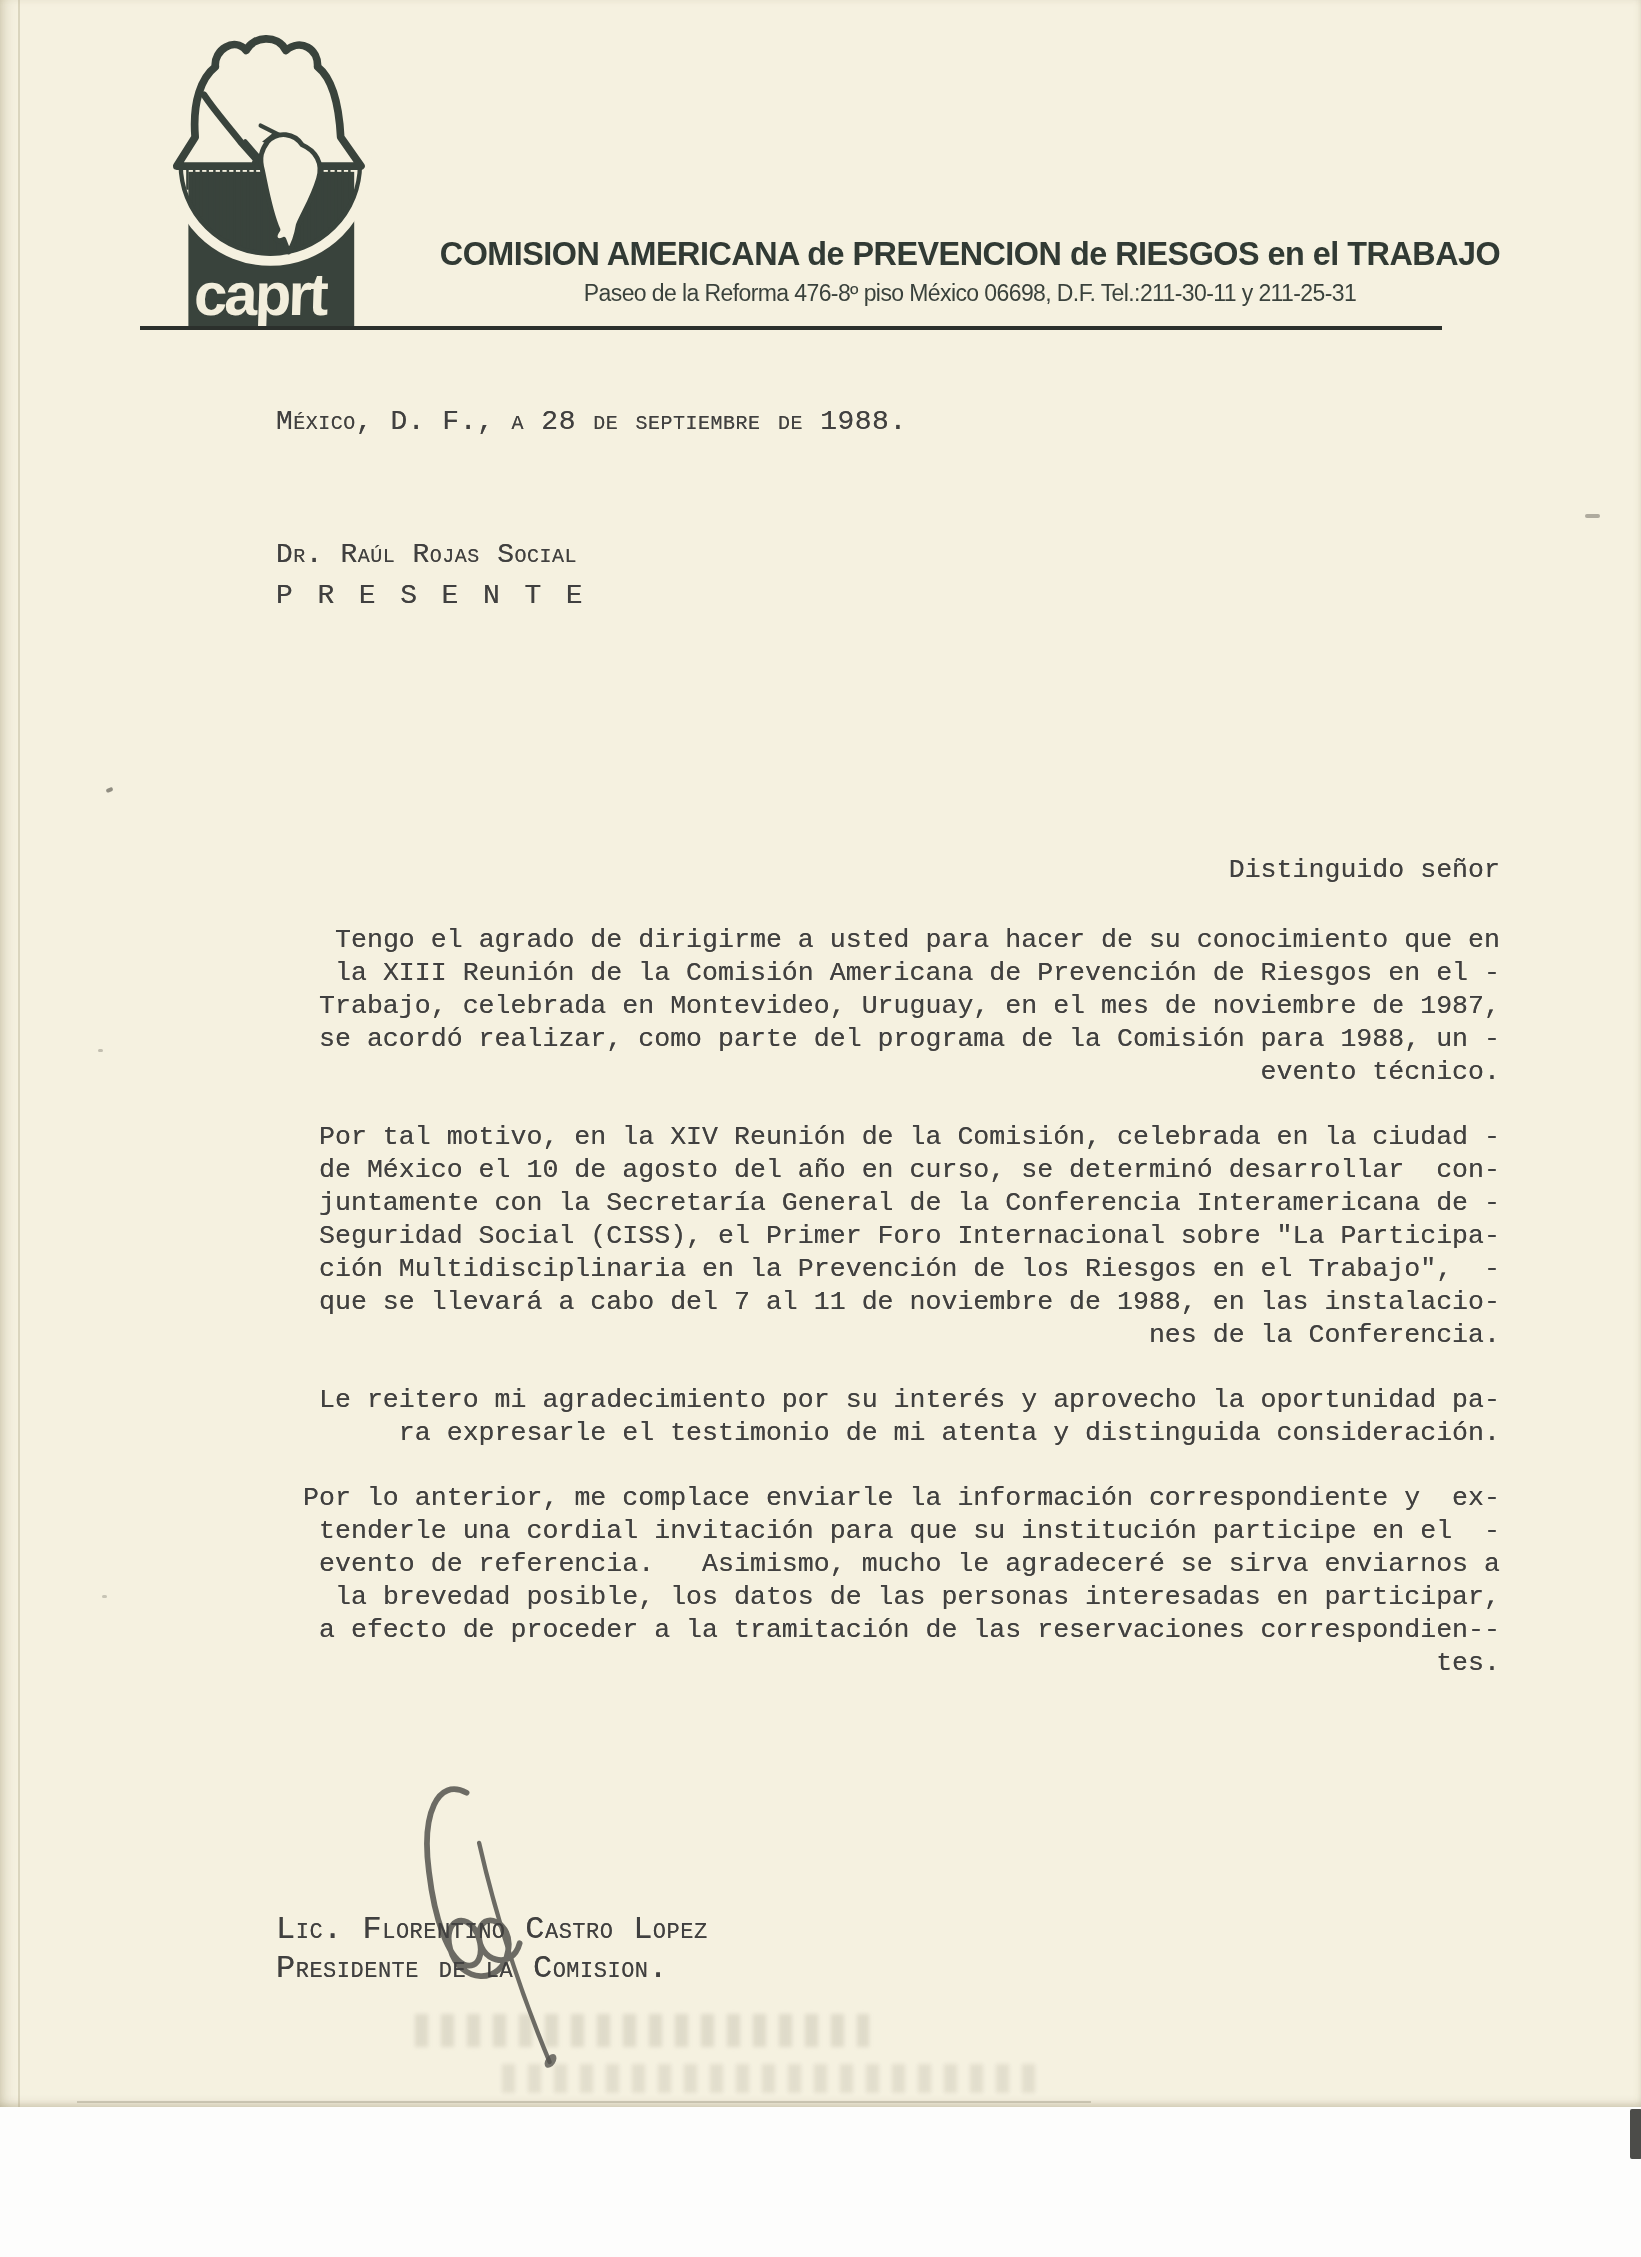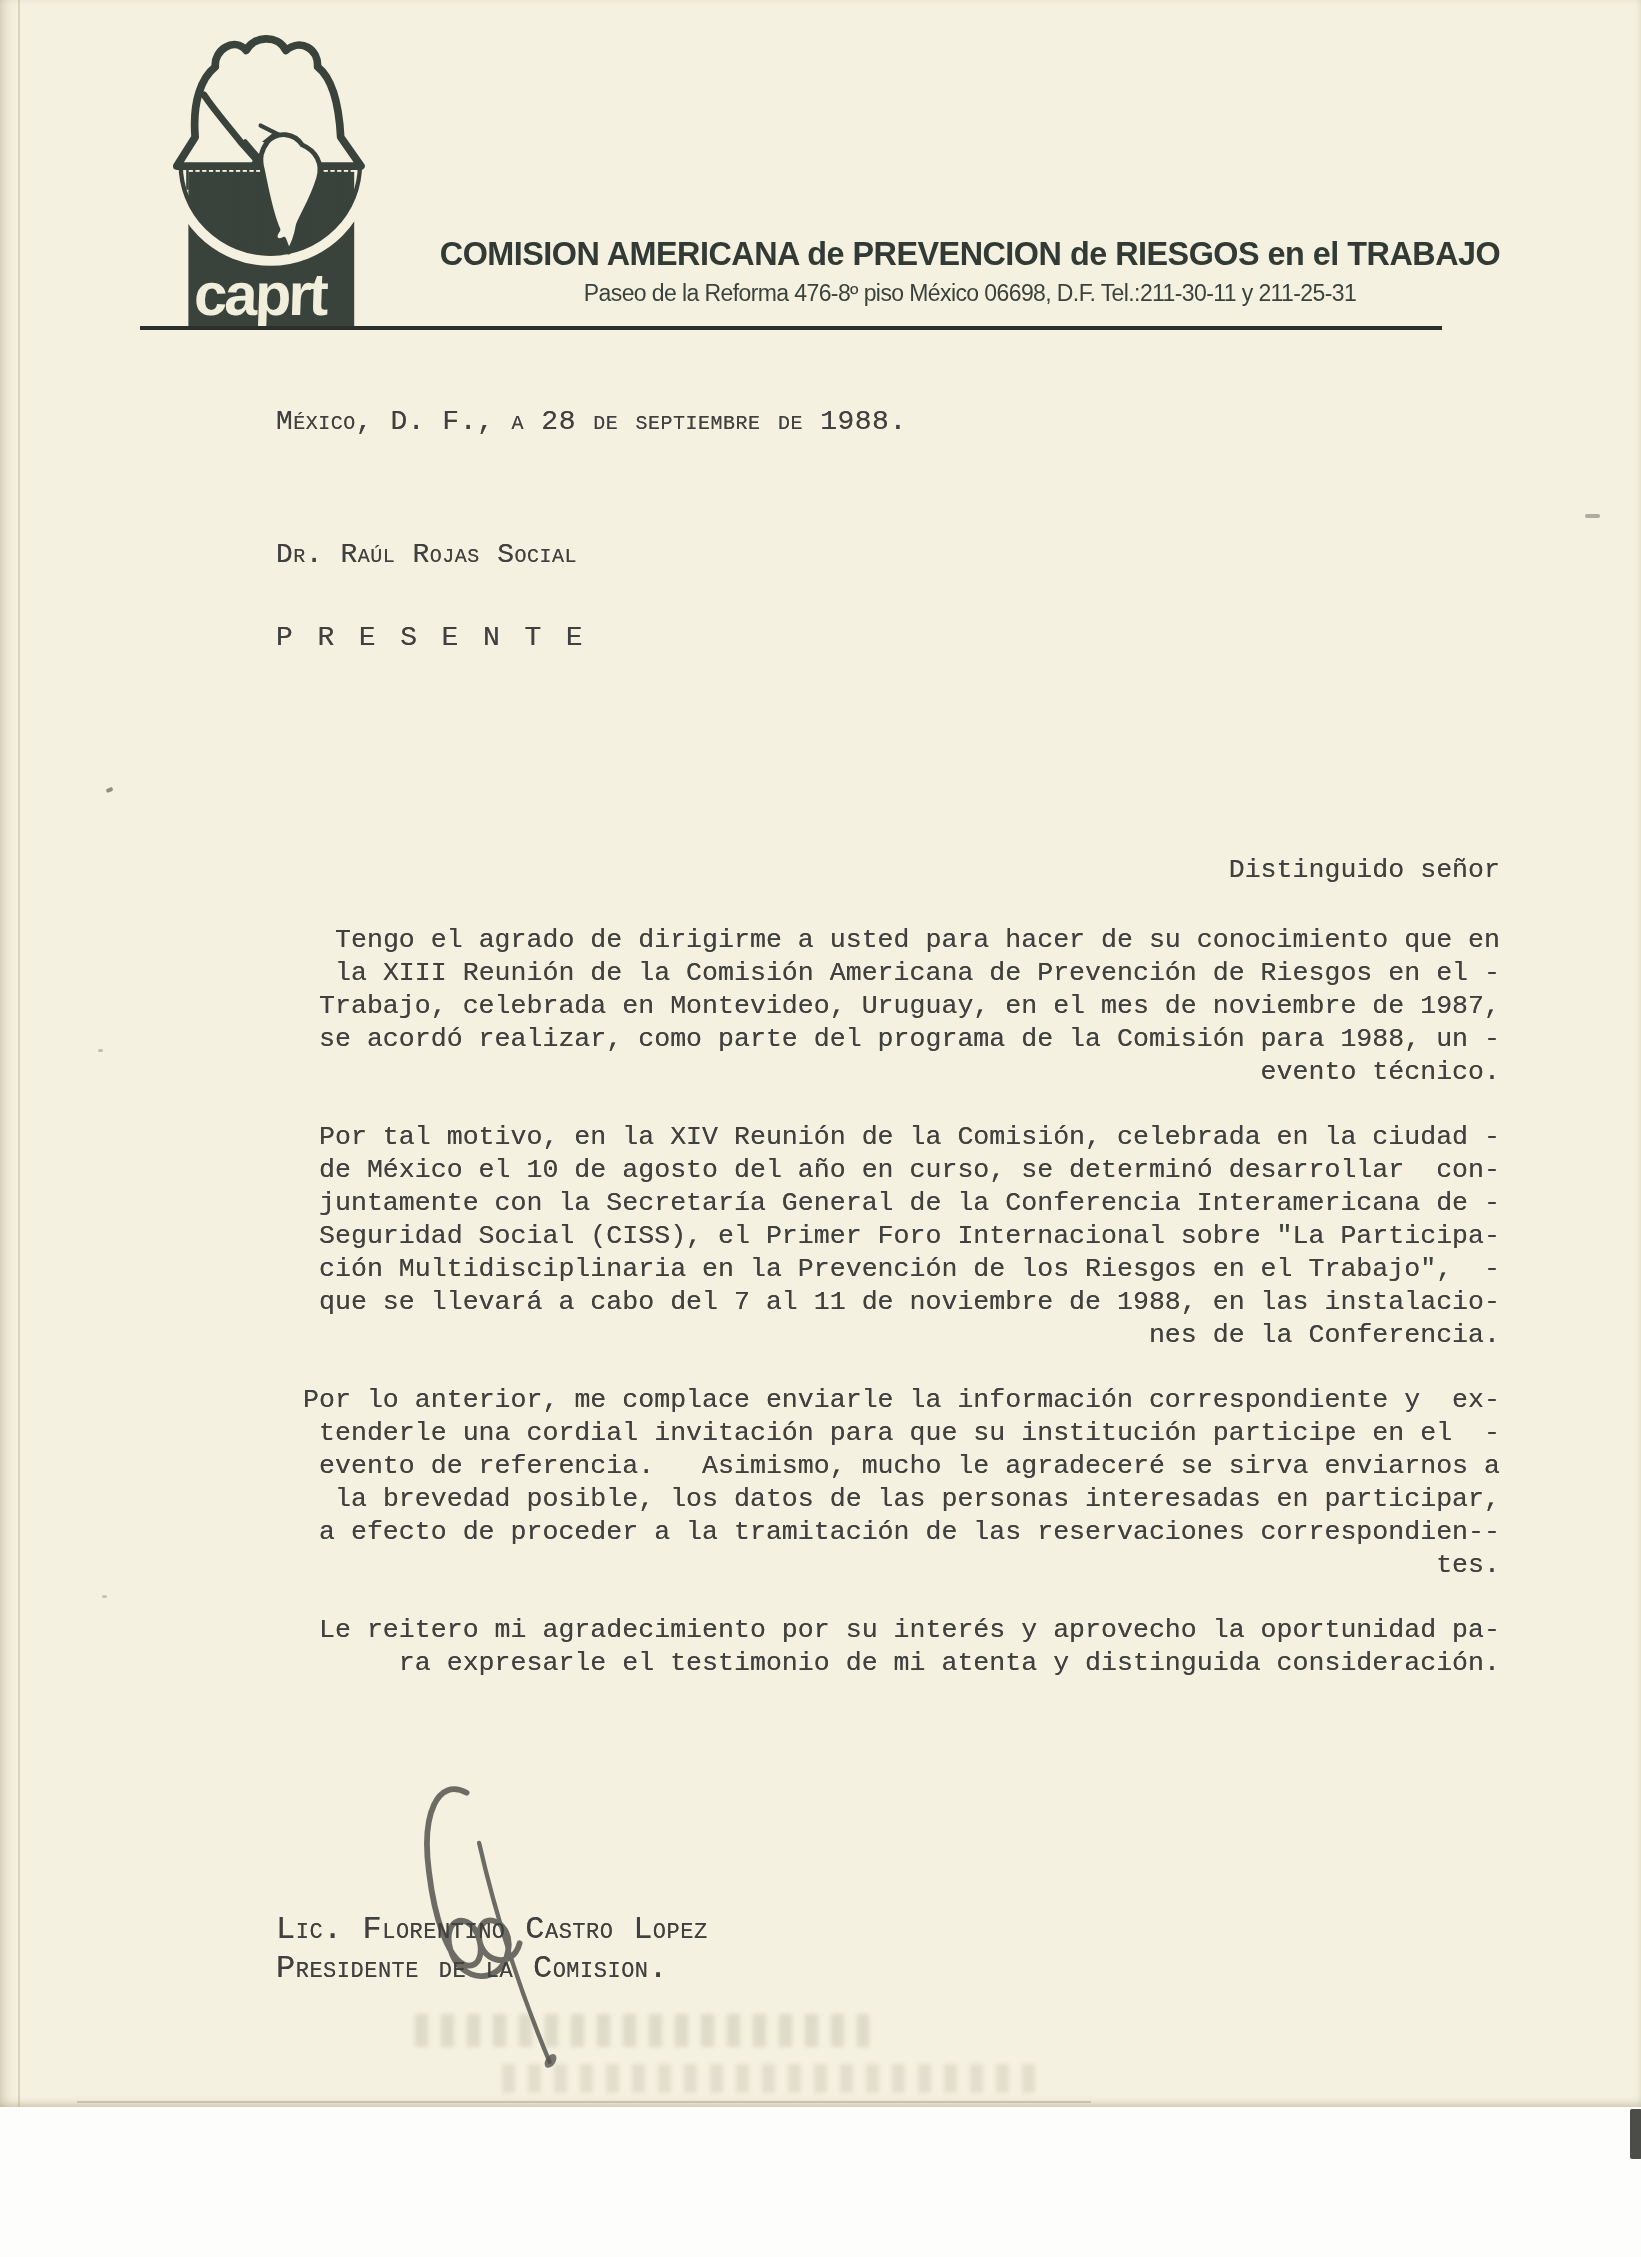--- a/index.html
+++ b/index.html
@@ -29,21 +29,21 @@
 
   
   .typed{
     font-family:"Liberation Mono","DejaVu Sans Mono",monospace;
     color:#404040;
     text-shadow:0 0 0.6px rgba(52,46,36,.65);
   }
   .dateline{position:absolute;left:276px;top:406px;font-size:28px;font-variant:small-caps;letter-spacing:0.5px;}
   .recipient{position:absolute;left:276px;top:534px;font-size:28px;line-height:41px;}
   .recipient .r-name{font-variant:small-caps;letter-spacing:0.5px;}
-  .recipient .r-presente{letter-spacing:3.9px;margin-top:42px;}
+  .recipient .r-presente{letter-spacing:3.9px;}
   .bodytext{position:absolute;left:276px;top:854px;width:1224px;font-size:26.6px;line-height:33px;text-align:right;}
   .bodytext .salutation{margin:0 0 37px 0;}
   .bodytext p{margin:0 0 32px 0;white-space:pre-wrap;}
   .closing{margin-top:58px;}
   .signer{position:absolute;left:276px;top:1910px;font-size:32px;line-height:39px;font-variant:small-caps;letter-spacing:0.5px;}
 
   
   .signature{position:absolute;left:346px;top:1775px;width:328px;height:294px;}
 
   
@@ -129,28 +129,28 @@
 Trabajo, celebrada en Montevideo, Uruguay, en el mes de noviembre de 1987,
 se acordó realizar, como parte del programa de la Comisión para 1988, un -
 evento técnico.</p>
     <p>Por tal motivo, en la XIV Reunión de la Comisión, celebrada en la ciudad -
 de México el 10 de agosto del año en curso, se determinó desarrollar  con-
 juntamente con la Secretaría General de la Conferencia Interamericana de -
 Seguridad Social (CISS), el Primer Foro Internacional sobre "La Participa-
 ción Multidisciplinaria en la Prevención de los Riesgos en el Trabajo",  -
 que se llevará a cabo del 7 al 11 de noviembre de 1988, en las instalacio-
 nes de la Conferencia.</p>
+    <p>Le reitero mi agradecimiento por su interés y aprovecho la oportunidad pa-
+ra expresarle el testimonio de mi atenta y distinguida consideración.</p>
     <p>Por lo anterior, me complace enviarle la información correspondiente y  ex-
 tenderle una cordial invitación para que su institución participe en el  -
 evento de referencia.   Asimismo, mucho le agradeceré se sirva enviarnos a
 la brevedad posible, los datos de las personas interesadas en participar,
 a efecto de proceder a la tramitación de las reservaciones correspondien--
 tes.</p>
-    <p>Le reitero mi agradecimiento por su interés y aprovecho la oportunidad pa-
-ra expresarle el testimonio de mi atenta y distinguida consideración.</p>
   </div>
 
   <svg class="signature" viewBox="0 0 340 304" xmlns="http://www.w3.org/2000/svg">
     <g fill="none" stroke="#55544f" stroke-linecap="round" opacity=".85">
       <path d="M125,18 C95,2 78,40 86,100 C92,150 106,188 122,196 C138,202 144,184 136,164 C124,140 100,150 108,180 C118,216 162,218 168,182 C174,152 140,138 138,164 C136,192 172,204 180,174" stroke-width="6"></path>
       <path d="M138,70 C158,158 184,232 211,297" stroke-width="4.5"></path>
     </g>
     <ellipse cx="212" cy="296" rx="5" ry="8" transform="rotate(35 212 296)" fill="#55544f" opacity=".8"></ellipse>
   </svg>
 

